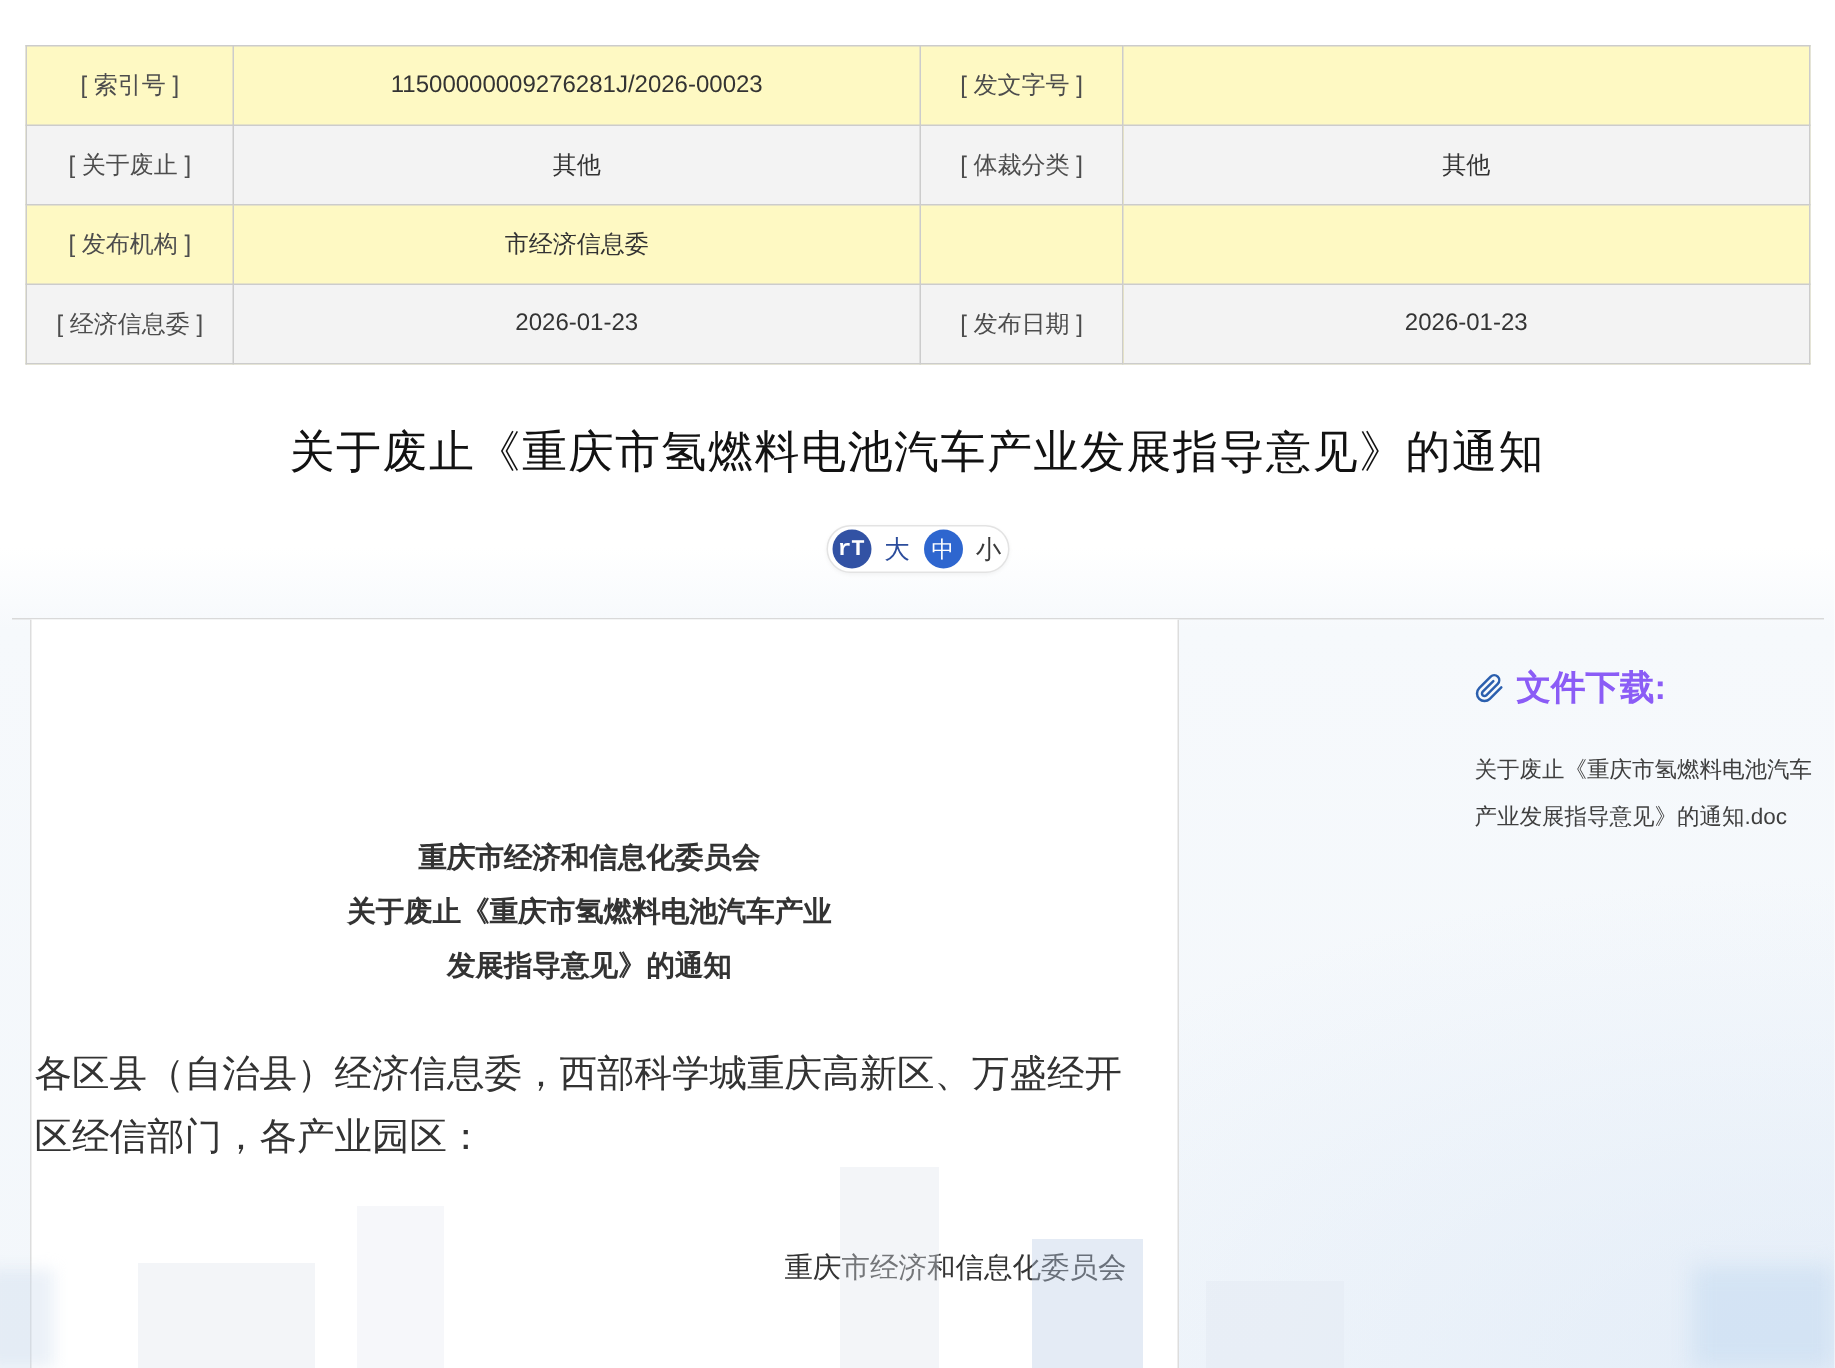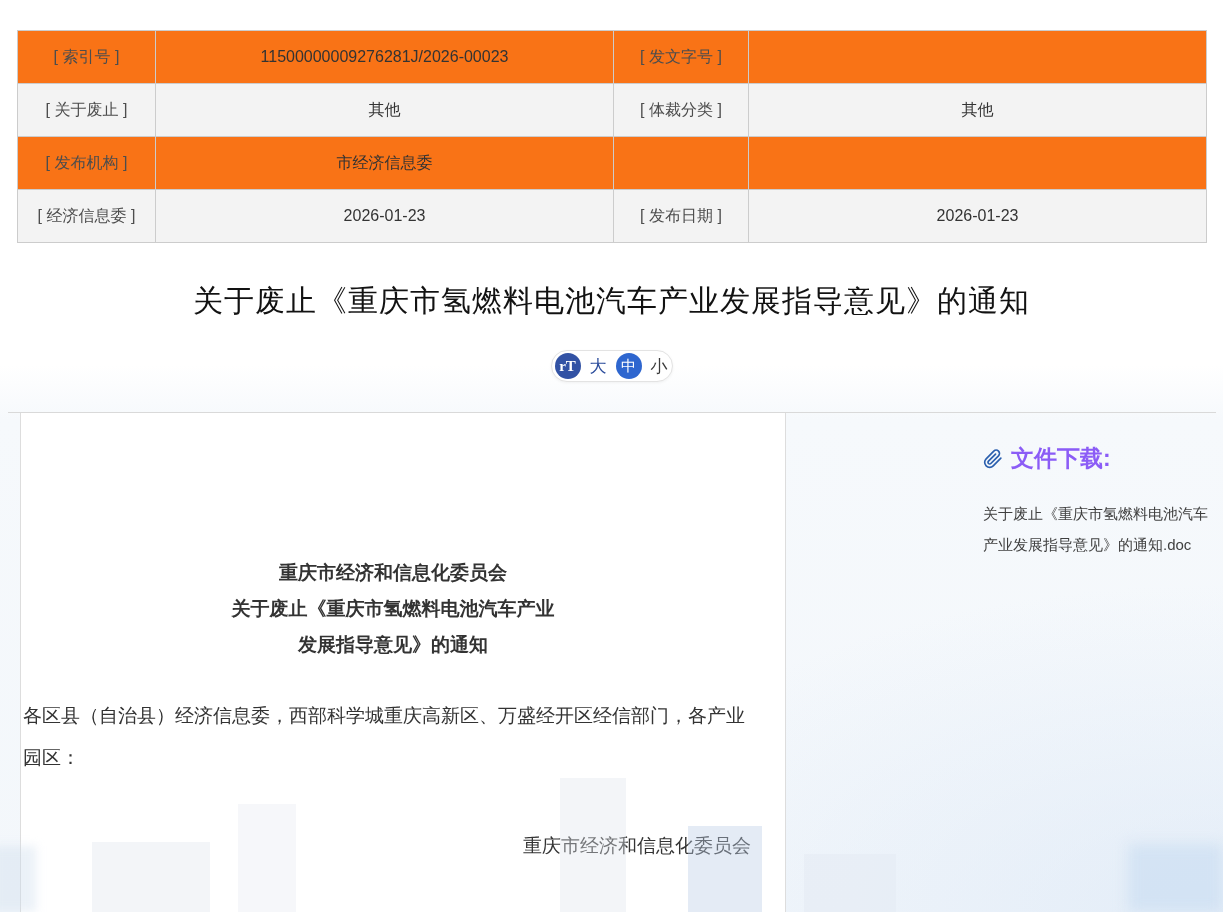--- a/index.html
+++ b/index.html
@@ -11,21 +11,21 @@
     background:
       radial-gradient(90% 60% at 100% 100%, rgba(214,228,245,.55) 0%, rgba(214,228,245,0) 60%),
       linear-gradient(180deg,#ffffff 0%,#ffffff 40%,#f6f9fc 46%,#f3f7fb 100%);
     color:#333;
   }
 
   
   .meta-table{
     position:absolute;top:30px;left:17px;width:1189px;
     border-collapse:collapse;table-layout:fixed;
-    font-size:16px;color:#333;background:#f97316;
+    font-size:16px;color:#333;background:#fef9c3;
   }
   .meta-table td{
     border:1px solid #cccccc;height:50px;text-align:center;
     overflow:hidden;white-space:nowrap;
   }
   .meta-table tr.striped td{background:#f3f3f3;}
   .meta-table td.lbl{color:#4d4d4d;}
 
   
   .doc-title{
@@ -38,42 +38,42 @@
     height:32px;box-sizing:border-box;
     background:#fff;border:1px solid #e3e3e3;border-radius:16px;
     display:flex;align-items:center;gap:9px;padding:0 4px 0 3px;
     box-shadow:0 1px 3px rgba(0,0,0,.05);
   }
   .circle{
     width:26px;height:26px;border-radius:50%;
     display:flex;align-items:center;justify-content:center;
     color:#fff;cursor:pointer;flex:0 0 auto;
   }
-  .circle.icon-c{background:#3252a4;font-family:Liberation Serif, serif;font-weight:bold;font-size:15px;}
+  .circle.icon-c{background:#3252a4;font-family:Liberation Mono, monospace;font-weight:bold;font-size:15px;}
   .circle.mid-c{background:#2e66cf;font-size:15px;}
   .size-txt{font-size:17px;cursor:pointer;}
   .size-large{color:#2c4d9c;}
   .size-small{color:#3a3a3a;}
 
   
   .main-wrap{
     position:absolute;top:412px;left:8px;width:1208px;height:500px;
     border-top:1px solid #d9d9d9;
   }
   .content-box{
     position:absolute;top:0;left:12px;width:766px;height:500px;
     box-sizing:border-box;background:#fff;
     border-left:1px solid #dddddd;border-right:1px solid #dddddd;
     padding:0 22px 0 2px;
   }
   .article-heading{
     margin-top:142px;text-align:center;
     font-size:19px;font-weight:bold;line-height:36px;color:#333;
   }
-  .article-body p{margin:0;font-size:19px;line-height:42px;color:#333;}
+  .article-body p{margin:0;font-size:25px;line-height:42px;color:#333;}
   .article-body p.first{margin-top:32px;}
   .article-body p.indent{text-indent:2em;}
   .signature{
     margin-top:46px;text-align:right;padding-right:12px;
     font-size:19px;line-height:42px;color:#333;
   }
 
   
   .sidebar{position:absolute;top:0;left:945px;width:260px;padding:30px 0 0 30px;box-sizing:content-box;}
   .dl-header{display:flex;align-items:center;gap:8px;}

